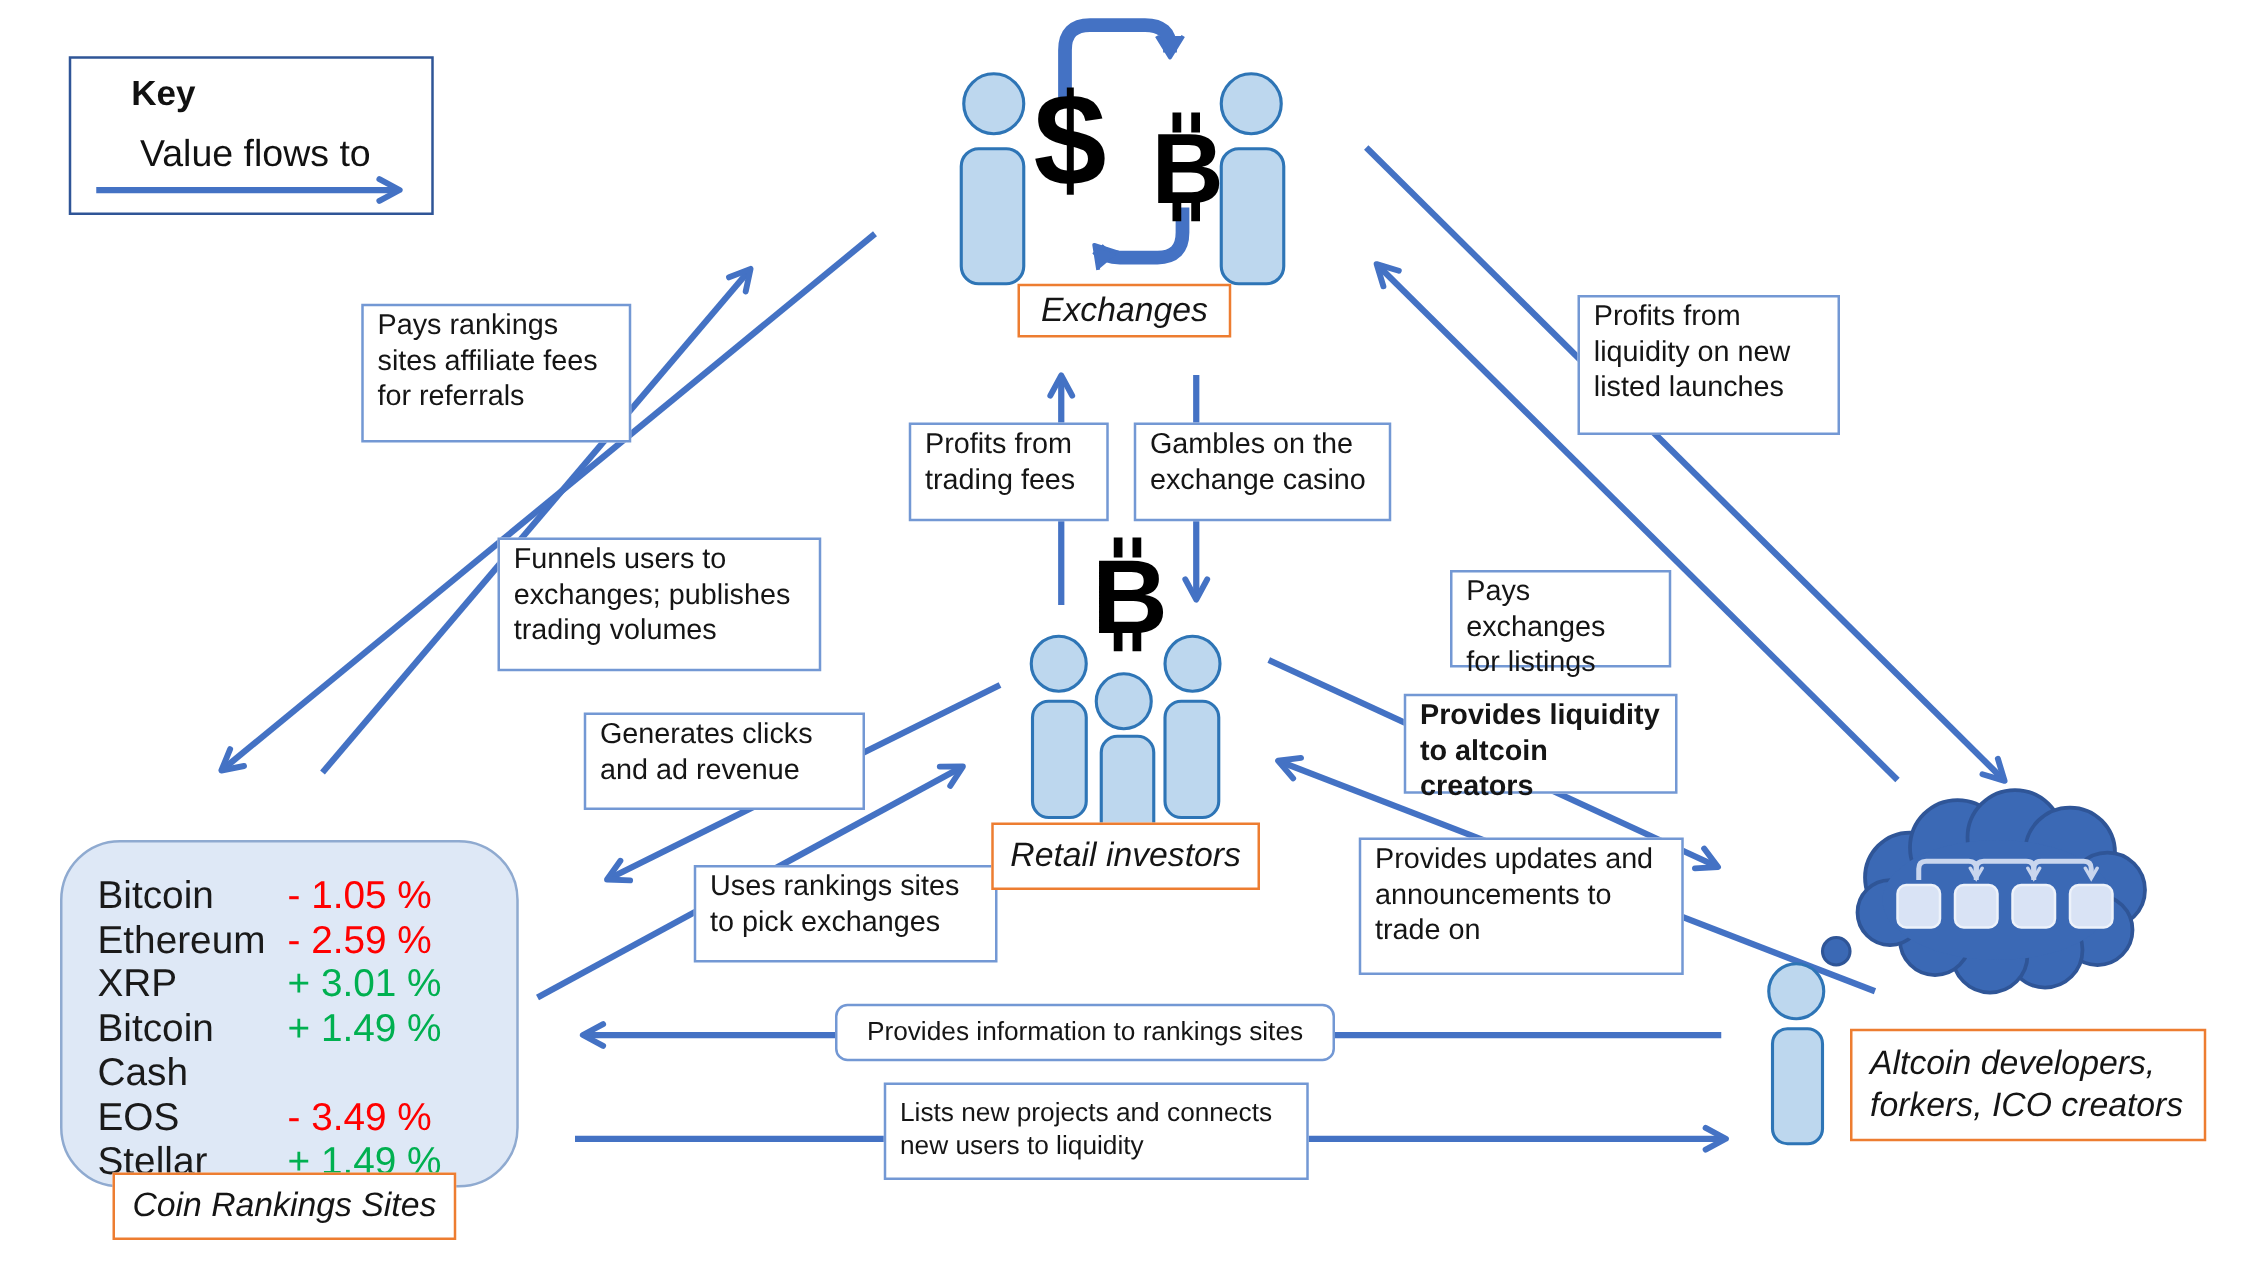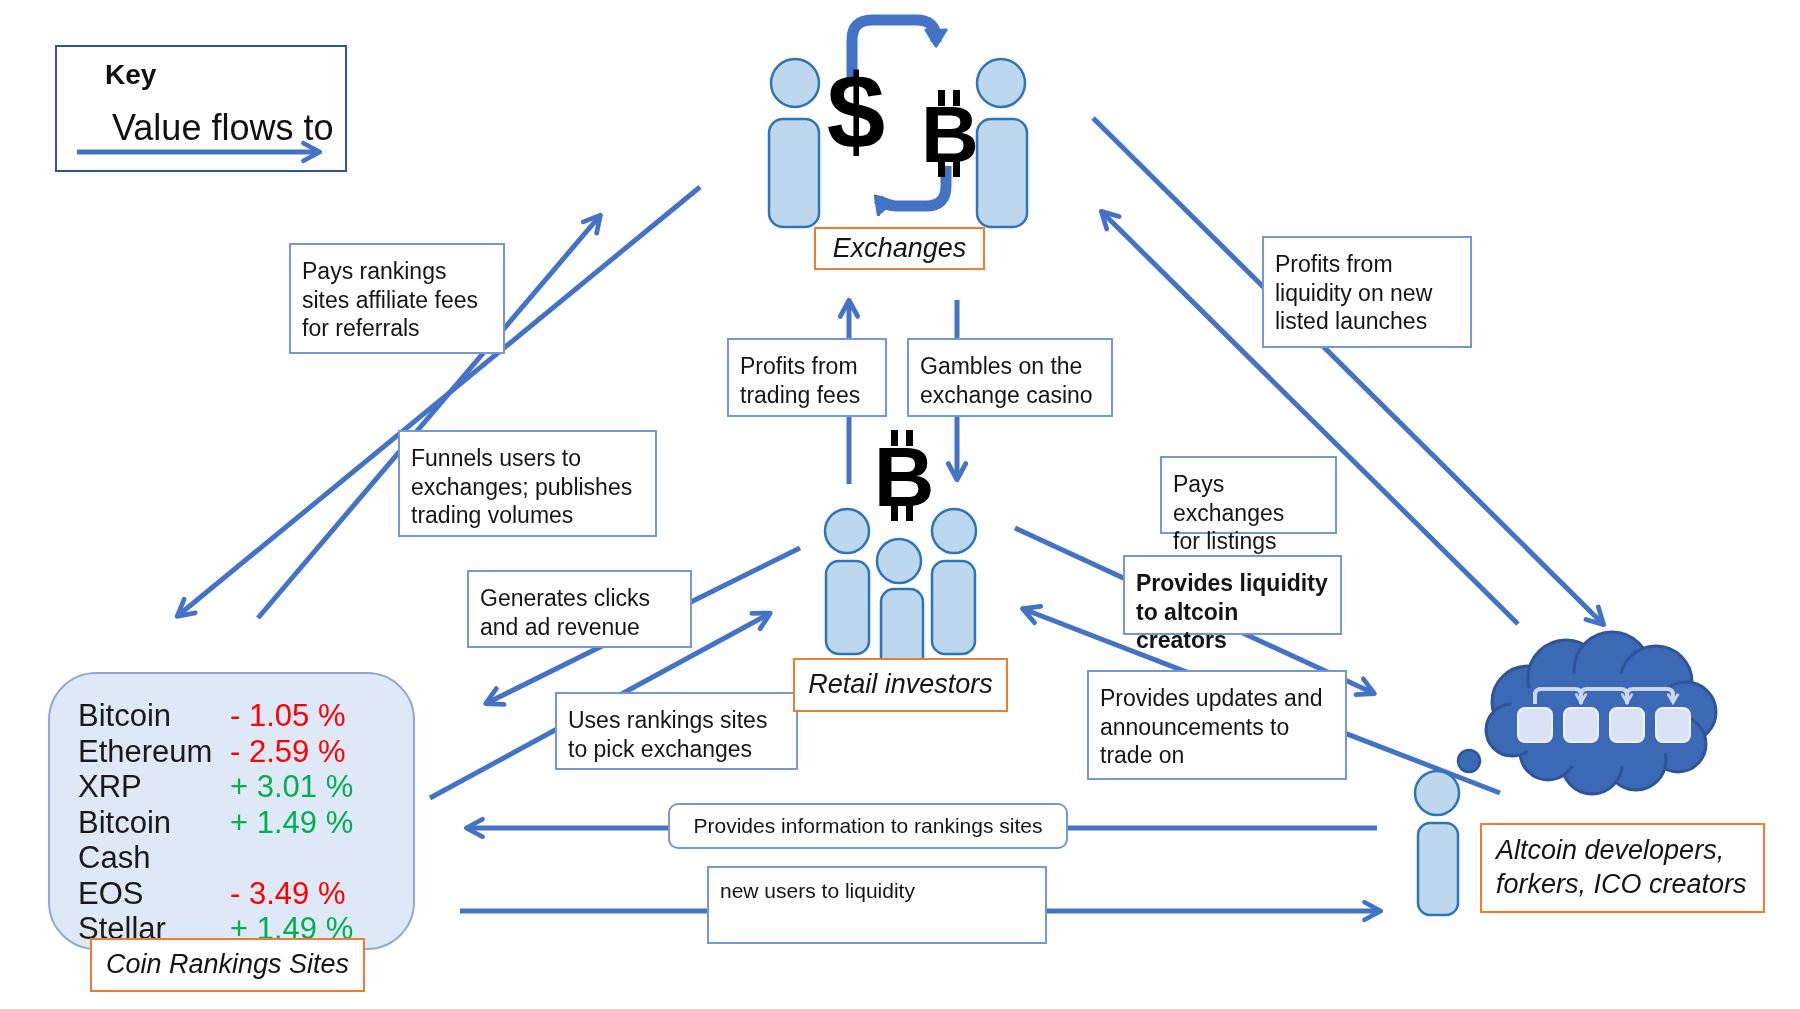--- a/index.html
+++ b/index.html
@@ -1,28 +1,28 @@
 <!DOCTYPE html>
 <html><head>
 <meta charset="utf-8">
 <style>
   html,body{margin:0;padding:0;background:#ffffff;}
   .canvas{position:relative;width:1800px;height:1009px;background:#ffffff;overflow:hidden;
           font-family:"Liberation Sans",sans-serif;color:#111;}
   svg.layer{position:absolute;left:0;top:0;z-index:1;}
   .fbox{position:absolute;background:#ffffff;border:2px solid #7398d4;box-sizing:border-box;
-        padding:12px 11px;font-size:23px;line-height:1.24;color:#151515;z-index:3;}
+        padding:0 11px;font-size:23px;line-height:1.24;color:#151515;z-index:3;}
   .fbox.center{display:flex;align-items:center;justify-content:center;text-align:center;white-space:nowrap;}
   .obox{position:absolute;background:#ffffff;border:2px solid #ed7d31;box-sizing:border-box;
         display:flex;flex-direction:column;align-items:center;justify-content:center;
         font-style:italic;font-size:27px;line-height:1.25;color:#151515;z-index:4;text-align:center;}
   .keybox{position:absolute;left:55px;top:45px;width:292px;height:127px;border:2px solid #2f5597;
           box-sizing:border-box;z-index:3;background:transparent;}
   .keybox .ktitle{position:absolute;left:48px;top:12px;font-size:28px;font-weight:bold;}
-  .keybox .klegend{position:absolute;left:55px;top:60px;font-size:36px;}
+  .keybox .klegend{position:absolute;left:55px;top:60px;font-size:30px;}
   .rankbox{position:absolute;left:48px;top:672px;width:367px;height:278px;background:#dee8f6;
            border:2px solid #8faad0;border-radius:48px;box-sizing:border-box;z-index:2;
            padding:24px 28px 0 28px;}
   .rrow{display:flex;align-items:baseline;font-size:31px;line-height:35.5px;}
   .rname{flex:1;color:#1a1a1a;}
   .rval{width:155px;text-align:left;}
   .small{font-size:21px;}
 </style>
 </head>
 <body>
@@ -174,20 +174,21 @@
     <div>Provides updates and</div>
     <div>announcements to</div>
     <div>trade on</div>
   </div>
 
   <div class="fbox center small" style="left:668px;top:803px;width:400px;height:46px;border-radius:10px;">
     <div>Provides information to rankings sites</div>
   </div>
 
   <div class="fbox small" style="left:707px;top:866px;width:340px;height:78px;padding-top:10px;">
+    <div>Lists new projects and connects</div>
     <div>new users to liquidity</div>
   </div>
 
   <div class="rankbox">
     <div class="rrow">
       <span class="rname">Bitcoin</span>
       <span class="rval" style="color: rgb(255, 0, 0);">- 1.05 %</span>
     </div>
     <div class="rrow">
       <span class="rname">Ethereum</span>

